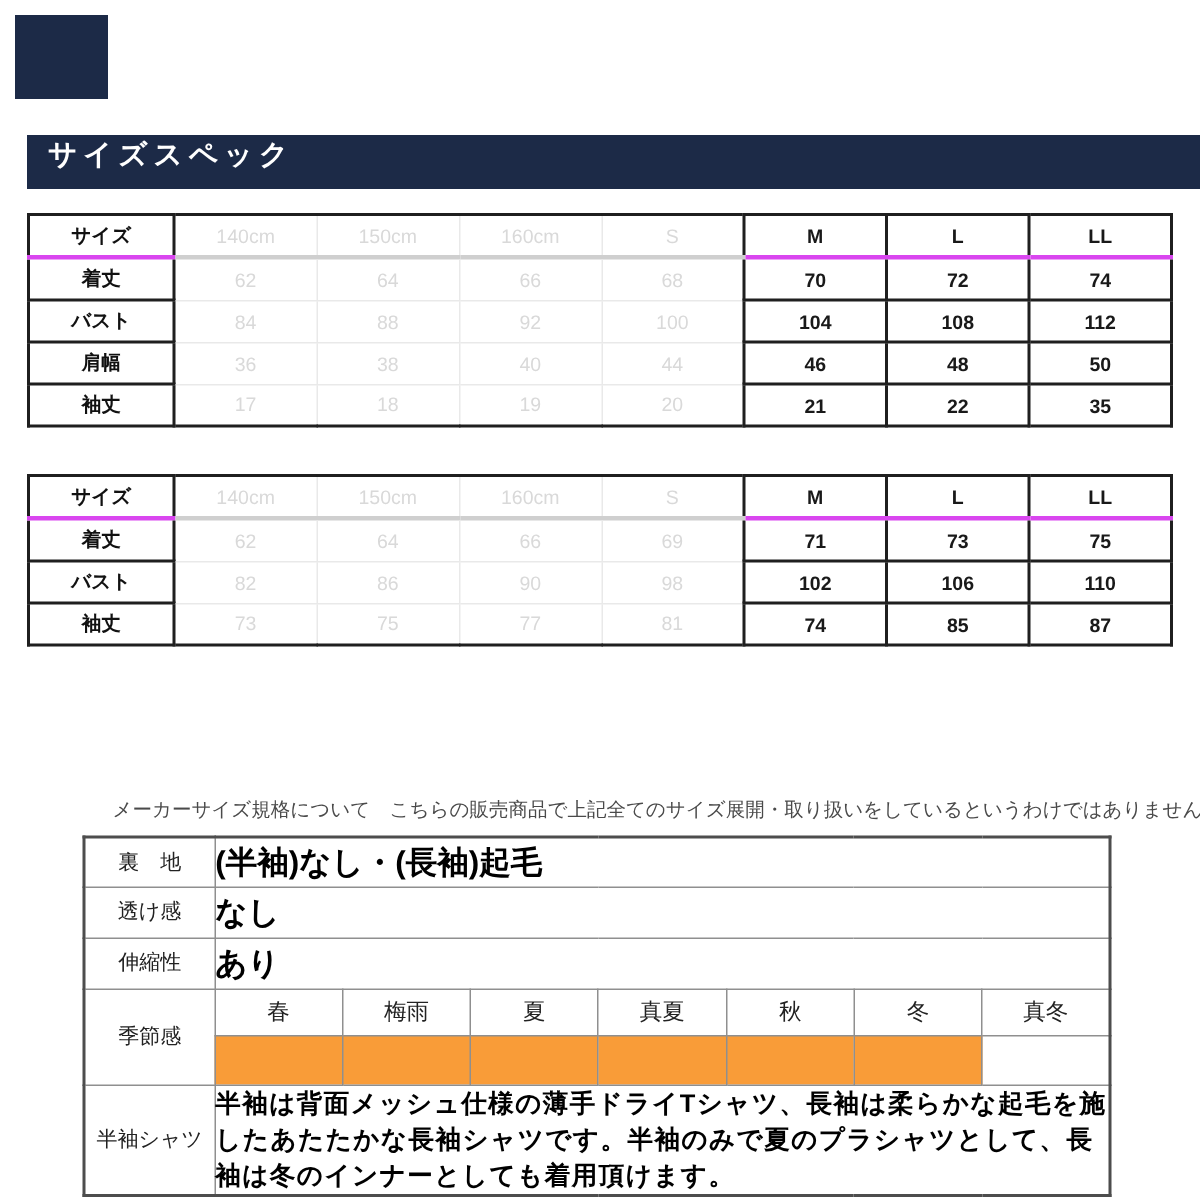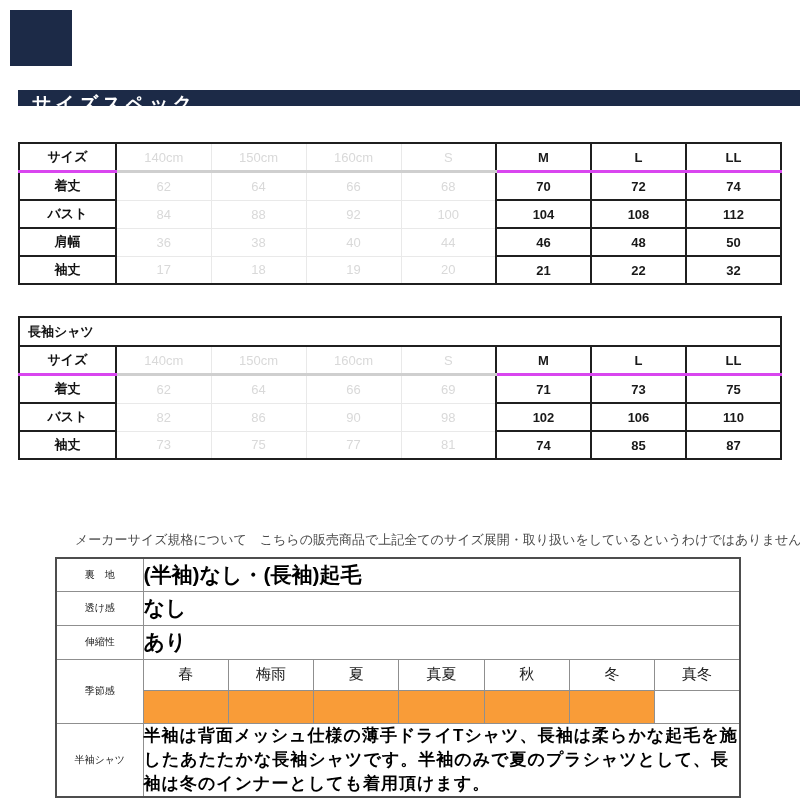--- a/index.html
+++ b/index.html
@@ -5,21 +5,21 @@
   html,body{margin:0;padding:0;}
   body{
     width:800px;height:800px;position:relative;background:#ffffff;
     font-family:"Liberation Sans","DejaVu Sans",sans-serif;color:#111;
     overflow:hidden;
   }
   
   .corner-mark{position:absolute;left:10px;top:10px;width:62px;height:56px;background:#1c2a47;}
   
   .title-bar{
-    position:absolute;left:18px;top:90px;width:782px;height:16px;
+    position:absolute;left:18px;top:90px;width:782px;height:36px;
     background:#1c2a47;color:#fff;box-sizing:border-box;
     font-weight:bold;font-size:19px;line-height:28px;letter-spacing:4px;padding-left:14px;
   }
   
   .size-table{
     position:absolute;left:18px;border-collapse:collapse;table-layout:fixed;
     background:#fff;border:2px solid #1f1f1f;
   }
   .size-table td{
     height:26px;text-align:center;font-size:13px;white-space:nowrap;overflow:hidden;padding:0;
@@ -36,21 +36,21 @@
   
   .note{
     position:absolute;left:75px;top:531px;font-size:13px;color:#4a4a4a;white-space:nowrap;
   }
   
   .spec-table{
     position:absolute;left:55px;top:557px;width:686px;
     border-collapse:collapse;table-layout:fixed;border:2px solid #4d4d4d;background:#fff;
   }
   .spec-table td{border:1px solid #8f8f8f;padding:0;}
-  .sp-label{width:87px;text-align:center;font-size:10px;color:#222;font-weight:normal;}
+  .sp-label{width:87px;text-align:center;font-size:14px;color:#222;font-weight:normal;}
   .sp-value{font-weight:bold;font-size:21px;padding:2px 12px;text-align:left;color:#000;}
   .r1{height:33px;} .r2{height:34px;} .r3{height:34px;}
   .season-h{height:30px;text-align:center;font-size:15px;color:#222;}
   .season-b{height:32px;}
   .season-b.on{background:#f99c38;}
   .comment-cell{
     font-weight:bold;font-size:17px;letter-spacing:1px;line-height:1.42;
     padding:4px 8px;height:64px;vertical-align:middle;color:#000;
   }
 </style>
@@ -116,40 +116,37 @@
         <td class="act">50</td>
       </tr>
       <tr>
         <td class="lbl">袖丈</td>
         <td class="ina">17</td>
         <td class="ina">18</td>
         <td class="ina">19</td>
         <td class="ina">20</td>
         <td class="act">21</td>
         <td class="act">22</td>
-        <td class="act">32</td>
+        <td class="act">35</td>
       </tr>
     </tbody>
   </table>
 
 <table class="size-table" style="top:316px;">
     <colgroup>
       <col style="width:97px">
       <col style="width:95px">
       <col style="width:95px">
       <col style="width:95px">
       <col style="width:95px">
       <col style="width:95px">
       <col style="width:95px">
       <col style="width:95px">
     </colgroup>
     <tbody>
-      <tr>
-        <td class="st-title" colspan="8">長袖シャツ</td>
-      </tr>
       <tr>
         <td class="lbl hdr">サイズ</td>
         <td class="ina hdr">140cm</td>
         <td class="ina hdr">150cm</td>
         <td class="ina hdr">160cm</td>
         <td class="ina hdr">S</td>
         <td class="act hdr">M</td>
         <td class="act hdr">L</td>
         <td class="act hdr">LL</td>
       </tr>

